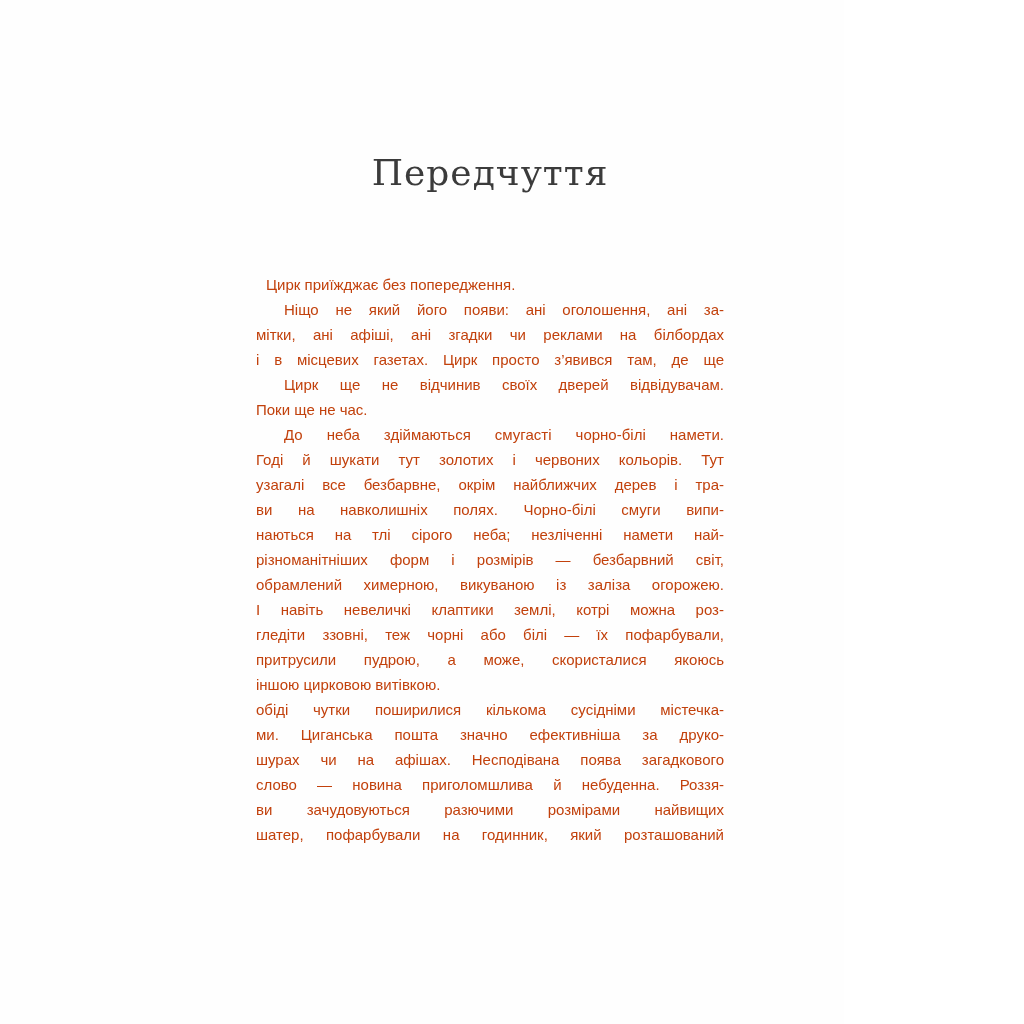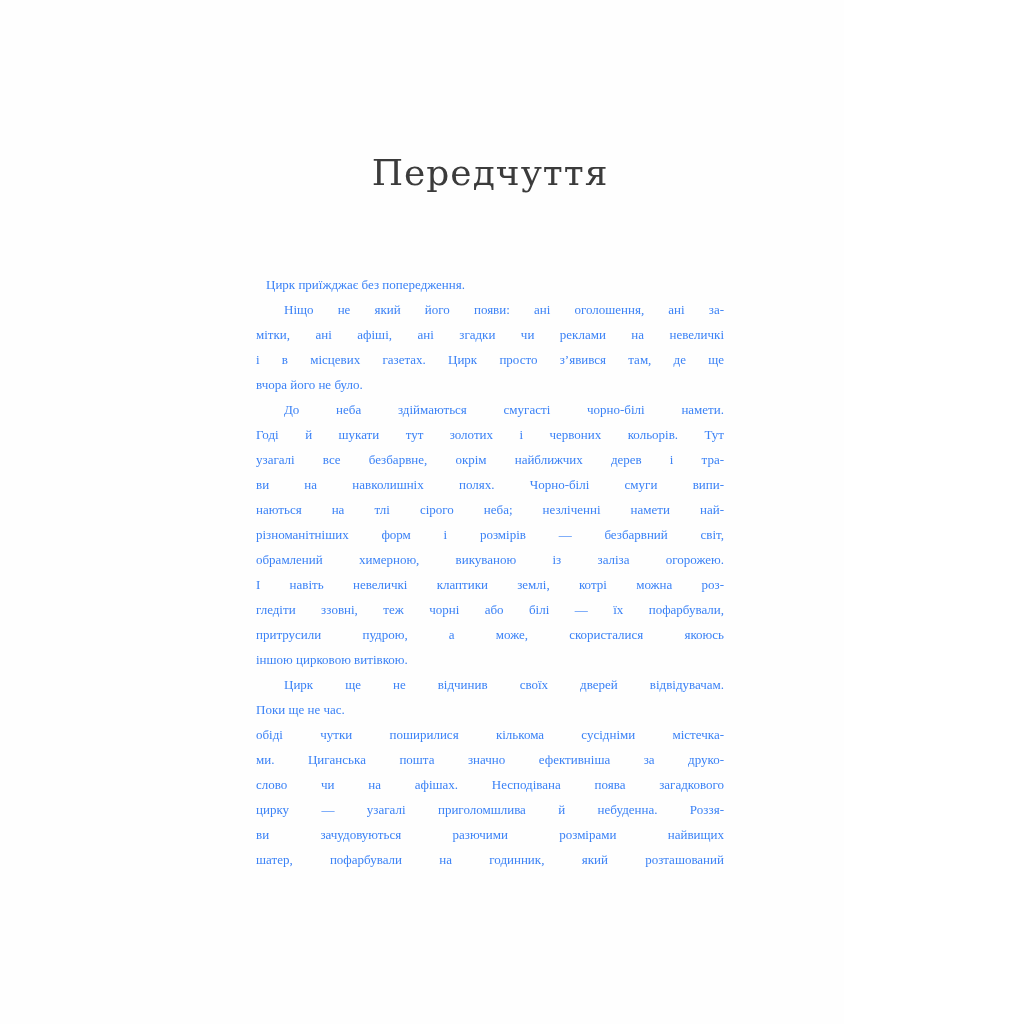--- a/index.html
+++ b/index.html
@@ -29,24 +29,24 @@
     font-size: 36px;
     line-height: 46px;
     letter-spacing: 1px;
     color: #3b3b3b;
   }
   .body-text {
     position: absolute;
     left: 256px;
     top: 272px;
     width: 468px;
-    font-family: Liberation Serif, serif;
-    font-size: 13px;
+    font-family: Liberation Sans, sans-serif;
+    font-size: 15px;
     line-height: 25px;
-    color: #3b82f6;
+    color: #c2410c;
   }
   .paragraph { margin: 0; padding: 0; }
   .line {
     text-align: justify;
     text-align-last: justify;
     white-space: normal;
   }
   .line.last { text-align-last: left; }
   .line.ind { padding-left: 28px; }
   .line.ind-sm { padding-left: 10px; }
@@ -59,47 +59,46 @@
   <h1 class="chapter-title">Передчуття</h1>
 
   <div class="body-text">
 
     <div class="paragraph">
       <div class="line last ind-sm">Цирк приїжджає без попередження.</div>
     </div>
 
     <div class="paragraph">
       <div class="line ind">Ніщо не який його появи: ані оголошення, ані за-</div>
-      <div class="line">мітки, ані афіші, ані згадки чи реклами на невеличкі</div>
+      <div class="line">мітки, ані афіші, ані згадки чи реклами на білбордах</div>
       <div class="line">і в місцевих газетах. Цирк просто з’явився там, де ще</div>
-      <div class="line last">вчора його не було.</div>
+    </div>
+
+    <div class="paragraph">
+      <div class="line ind">Цирк ще не відчинив своїх дверей відвідувачам.</div>
+      <div class="line last">Поки ще не час.</div>
     </div>
 
     <div class="paragraph">
       <div class="line ind">До неба здіймаються смугасті чорно-білі намети.</div>
       <div class="line">Годі й шукати тут золотих і червоних кольорів. Тут</div>
       <div class="line">узагалі все безбарвне, окрім найближчих дерев і тра-</div>
       <div class="line">ви на навколишніх полях. Чорно-білі смуги випи-</div>
       <div class="line">наються на тлі сірого неба; незліченні намети най-</div>
       <div class="line">різноманітніших форм і розмірів — безбарвний світ,</div>
       <div class="line">обрамлений химерною, викуваною із заліза огорожею.</div>
       <div class="line">І навіть невеличкі клаптики землі, котрі можна роз-</div>
       <div class="line">гледіти ззовні, теж чорні або білі — їх пофарбували,</div>
       <div class="line">притрусили пудрою, а може, скористалися якоюсь</div>
       <div class="line last">іншою цирковою витівкою.</div>
     </div>
 
     <div class="paragraph">
-      <div class="line ind">Цирк ще не відчинив своїх дверей відвідувачам.</div>
-      <div class="line last">Поки ще не час.</div>
-    </div>
-
-    <div class="paragraph">
       <div class="line">обіді чутки поширилися кількома сусідніми містечка-</div>
       <div class="line">ми. Циганська пошта значно ефективніша за друко-</div>
-      <div class="line">слово чи на афішах. Несподівана поява загадкового</div>
-      <div class="line">цирку — узагалі приголомшлива й небуденна. Роззя-</div>
+      <div class="line">шурах чи на афішах. Несподівана поява загадкового</div>
+      <div class="line">слово — новина приголомшлива й небуденна. Роззя-</div>
       <div class="line">ви зачудовуються разючими розмірами найвищих</div>
       <div class="line">шатер, пофарбували на годинник, який розташований</div>
     </div>
 
   </div>
 </div>
 
 </body></html>

